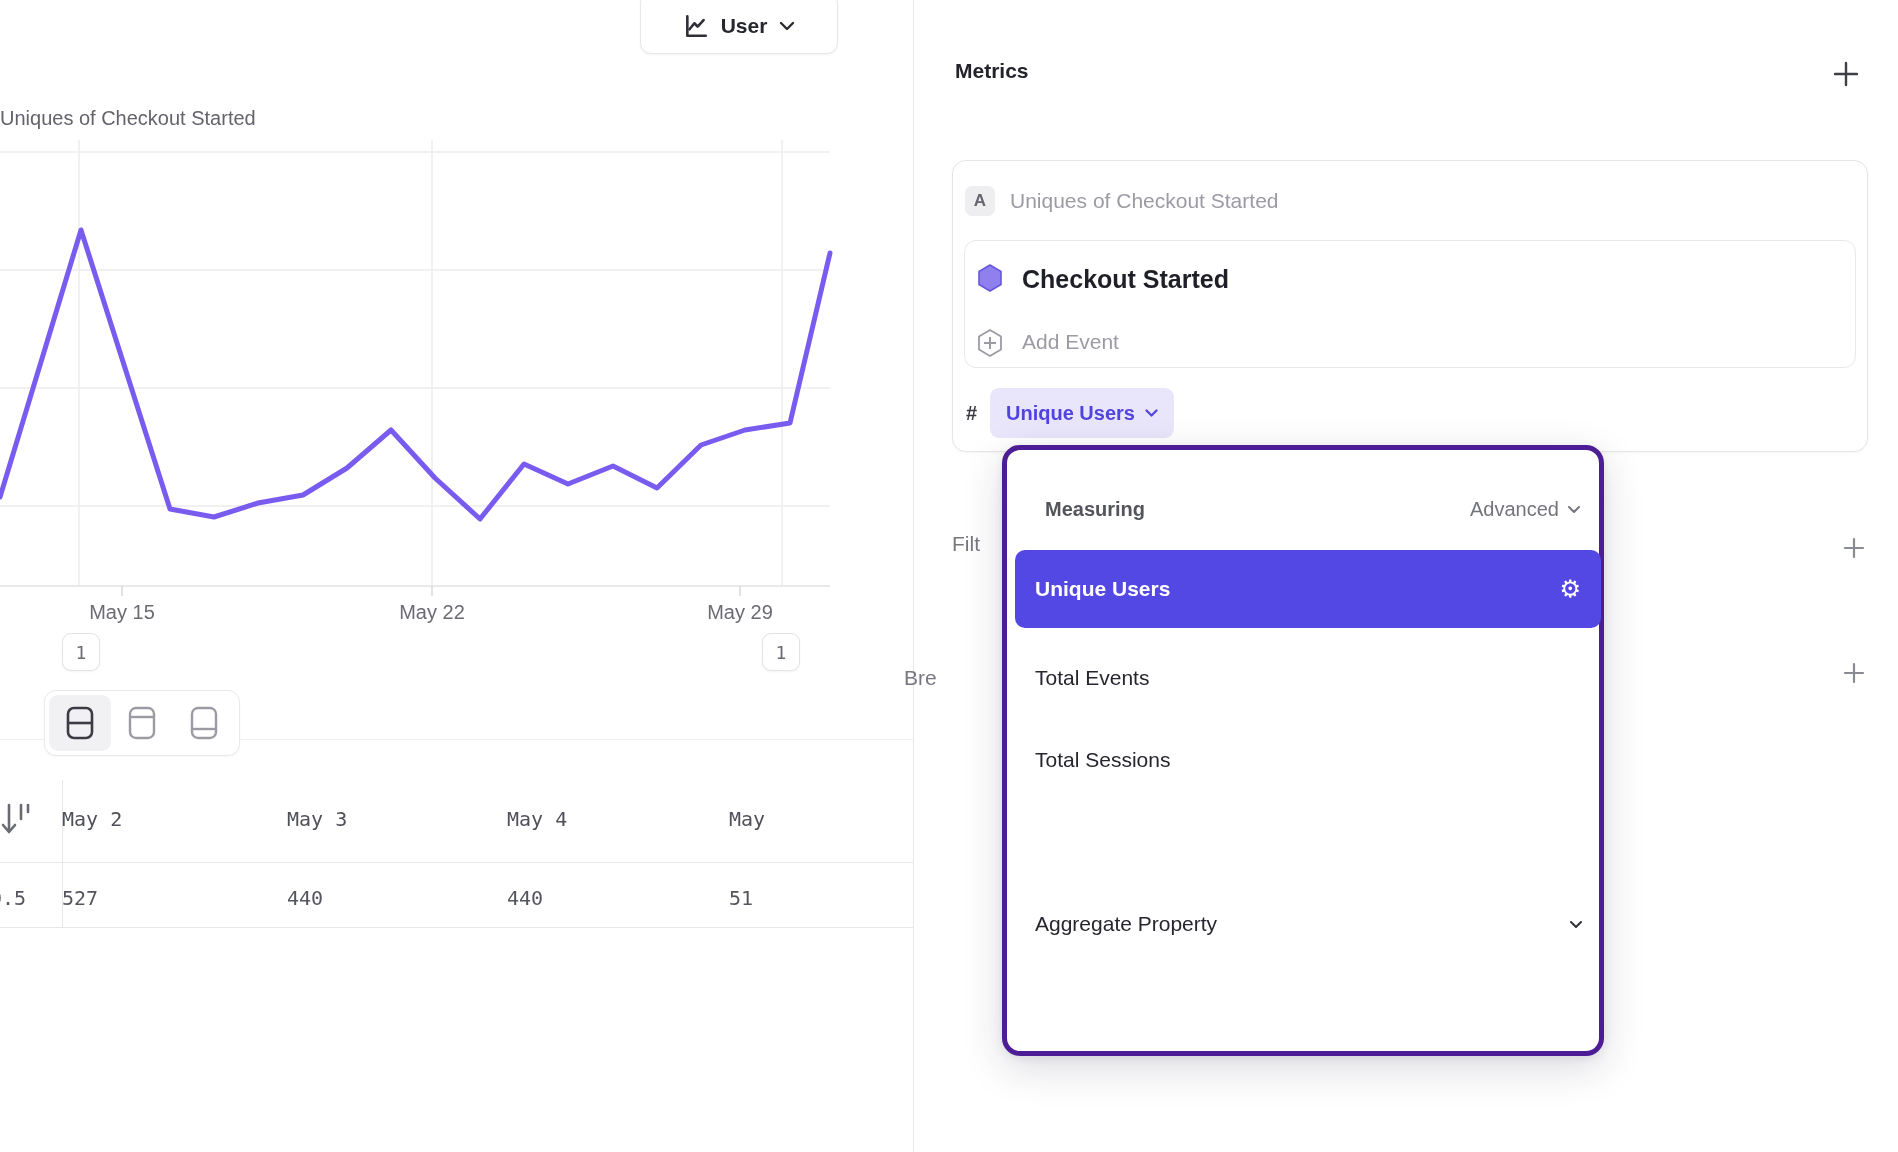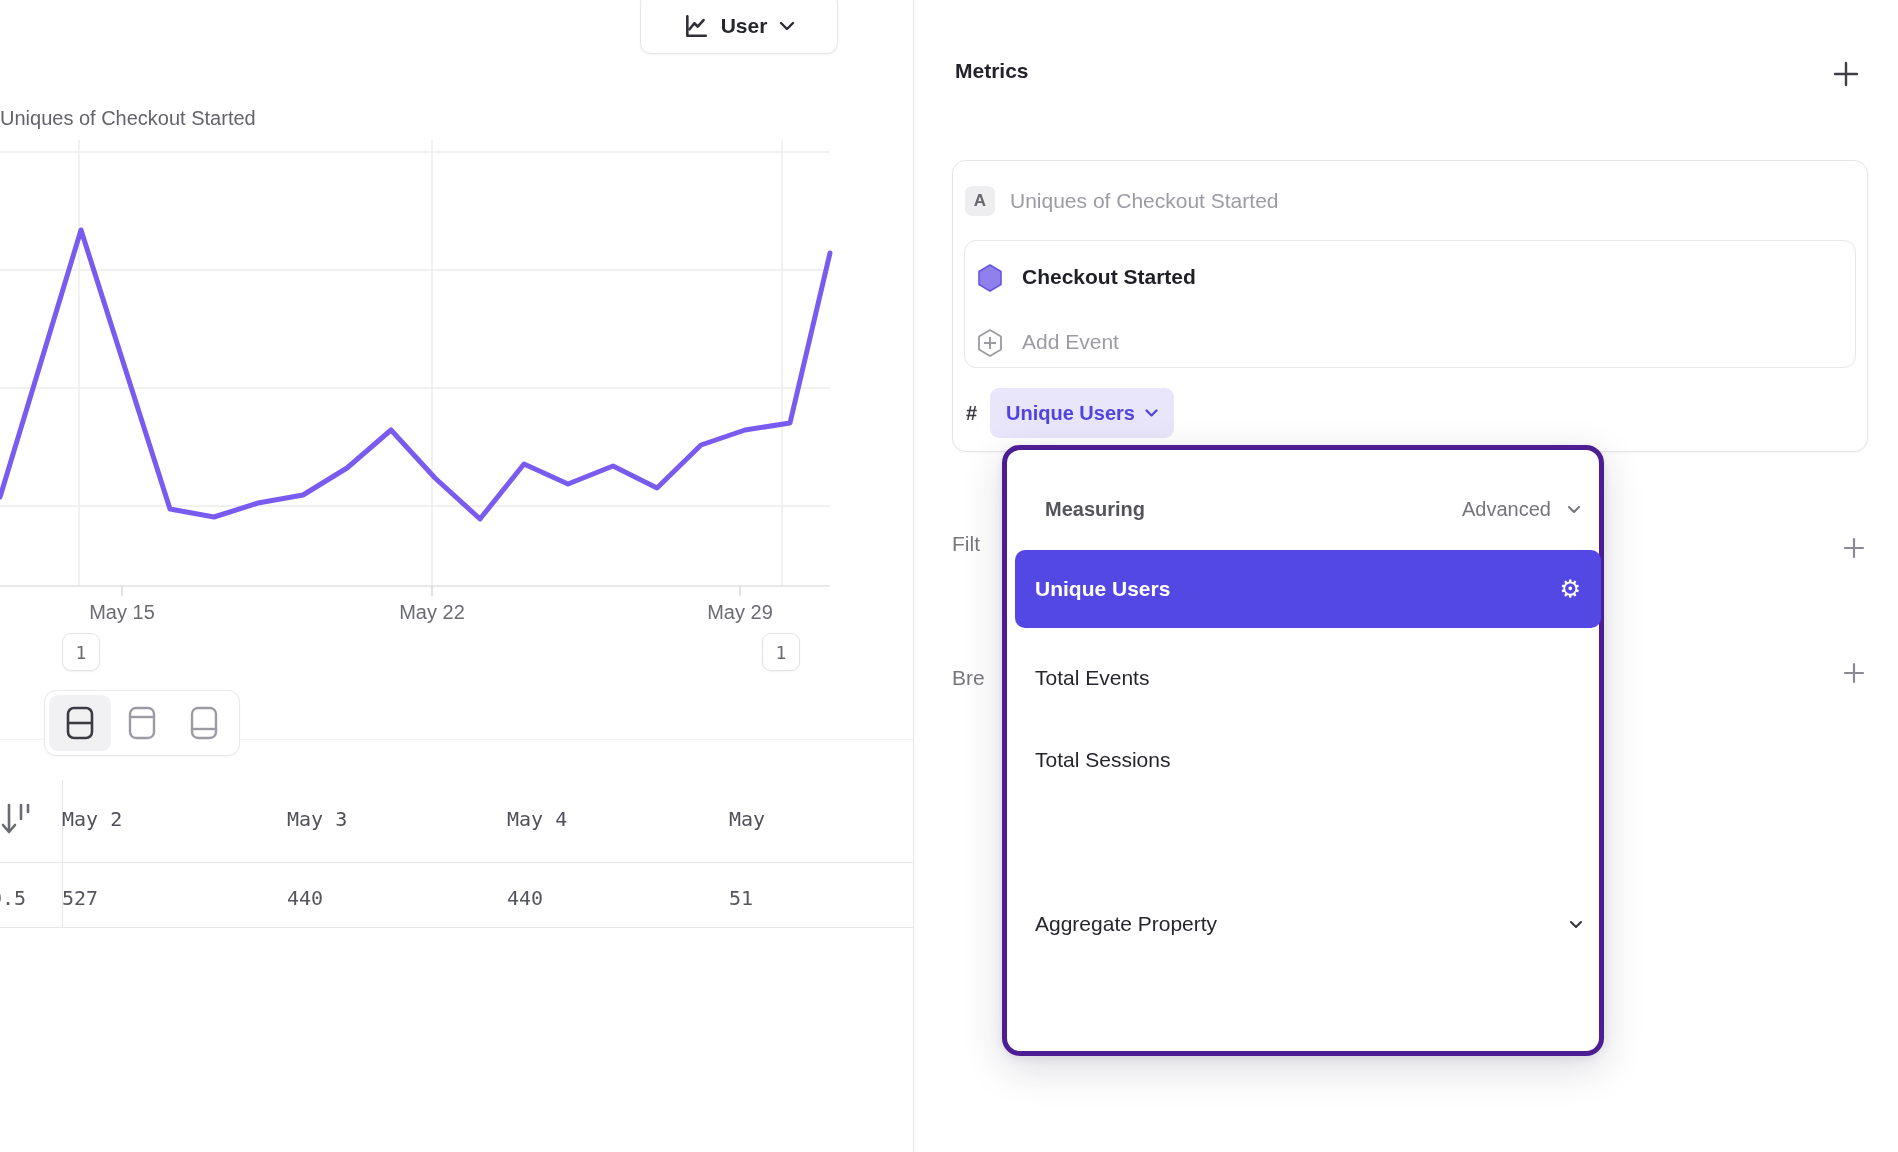--- a/index.html
+++ b/index.html
@@ -38,34 +38,34 @@
   
   .metrics-title { left:955px; top:59px; font-size:21px; font-weight:700; color:#23232b; }
   .plus-btn { display:flex; align-items:center; justify-content:center; }
 
   .metric-card { left:952px; top:160px; width:916px; height:292px; border:1px solid #e5e5e9;
     border-radius:14px; background:#fff; box-shadow:0 1px 3px rgba(20,20,40,.04); }
   .metric-badge { left:965px; top:186px; width:30px; height:30px; background:#eeeef1; border-radius:7px;
     display:flex; align-items:center; justify-content:center; font-size:17px; font-weight:700; color:#66666e; }
   .metric-card-title { left:1010px; top:189px; font-size:21px; color:#9b9ba4; }
   .event-card { left:964px; top:240px; width:892px; height:128px; border:1px solid #e8e8ec; border-radius:12px; background:#fff; }
-  .event-name { left:1022px; top:265px; font-size:21px; font-weight:600; color:#1f1f27; }
+  .event-name { left:1022px; top:265px; font-size:25px; font-weight:600; color:#1f1f27; }
   .add-event-label { left:1022px; top:330px; font-size:21px; color:#9b9ba4; }
   .hash { left:966px; top:402px; font-size:20px; font-weight:700; color:#3a3a42; }
   .uu-chip { left:990px; top:388px; height:50px; padding:0 16px; background:#e9e6fb; border-radius:9px;
     display:flex; align-items:center; gap:10px; }
   .uu-chip-label { font-size:20px; font-weight:600; color:#5143df; }
 
   .bg-label { font-size:21px; font-weight:400; color:#77777f; z-index:1; }
 
   
   .dropdown { left:1002px; top:445px; width:602px; height:611px; background:#fff; border:5px solid #4c1d95;
     border-radius:18px; box-shadow:0 12px 40px rgba(30,30,60,.16), 0 2px 8px rgba(30,30,60,.08); z-index:3; }
   .dd-measuring { left:38px; top:48px; font-size:20px; font-weight:600; color:#54545c; }
-  .dd-advanced { right:18px; top:48px; display:flex; align-items:center; gap:16px; font-size:20px; color:#74747d; }
+  .dd-advanced { right:18px; top:48px; display:flex; align-items:center; gap:8px; font-size:20px; color:#74747d; }
   .dd-selected { left:8px; top:100px; width:586px; height:78px; background:#5448e5; border-radius:10px;
     display:flex; align-items:center; padding:0 20px; }
   .dd-selected-label { font-size:21px; font-weight:600; color:#fff; }
   .dd-gear { position:absolute; right:20px; top:50%; transform:translateY(-50%); font-size:24px; color:#fff;
     font-family:"DejaVu Sans", sans-serif; line-height:1; }
   .dd-item { left:8px; width:586px; height:56px; display:flex; align-items:center; padding:0 20px;
     font-size:21px; font-weight:500; color:#26262e; border-radius:10px; }
   .dd-chevron { position:absolute; right:18px; }
   svg { display:block; }
 </style>
@@ -191,21 +191,21 @@
     </svg>
   </div>
 
   <div class="abs bg-label" style="left:952px;top:532px">Filt</div>
   <div class="abs plus-btn" style="left:1842px;top:536px;width:24px;height:24px">
     <svg width="22" height="22" viewBox="0 0 22 22">
       <line x1="11" y1="2" x2="11" y2="20" stroke="#8a8a92" stroke-width="2.2" stroke-linecap="round"></line>
       <line x1="2" y1="11" x2="20" y2="11" stroke="#8a8a92" stroke-width="2.2" stroke-linecap="round"></line>
     </svg>
   </div>
-  <div class="abs bg-label" style="left:952px;top:666px">Bre</div>
+  <div class="abs bg-label" style="left:904px;top:666px">Bre</div>
   <div class="abs plus-btn" style="left:1842px;top:661px;width:24px;height:24px">
     <svg width="22" height="22" viewBox="0 0 22 22">
       <line x1="11" y1="2" x2="11" y2="20" stroke="#8a8a92" stroke-width="2.2" stroke-linecap="round"></line>
       <line x1="2" y1="11" x2="20" y2="11" stroke="#8a8a92" stroke-width="2.2" stroke-linecap="round"></line>
     </svg>
   </div>
 
   <div class="abs dropdown">
     <div class="abs dd-measuring">Measuring</div>
     <div class="abs dd-advanced">

